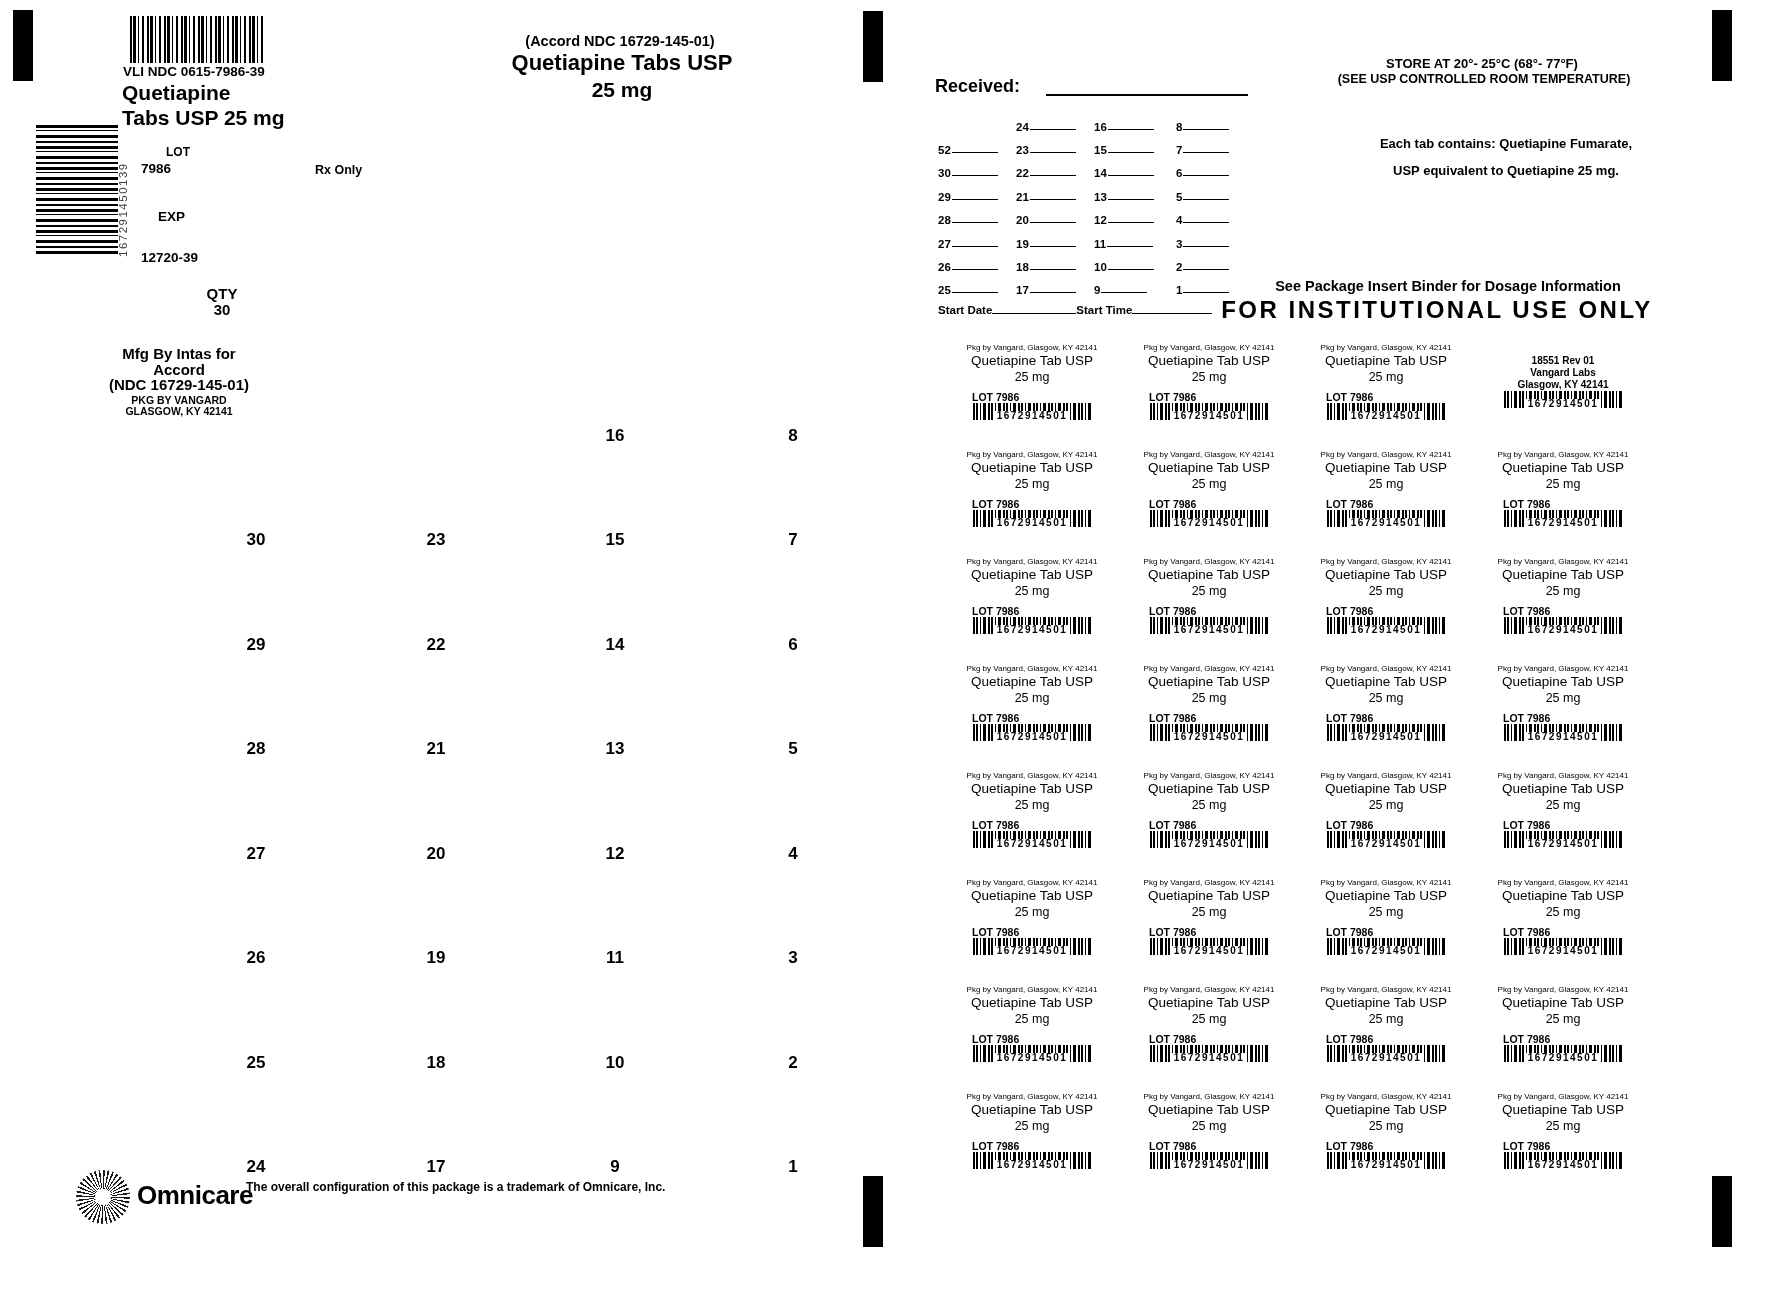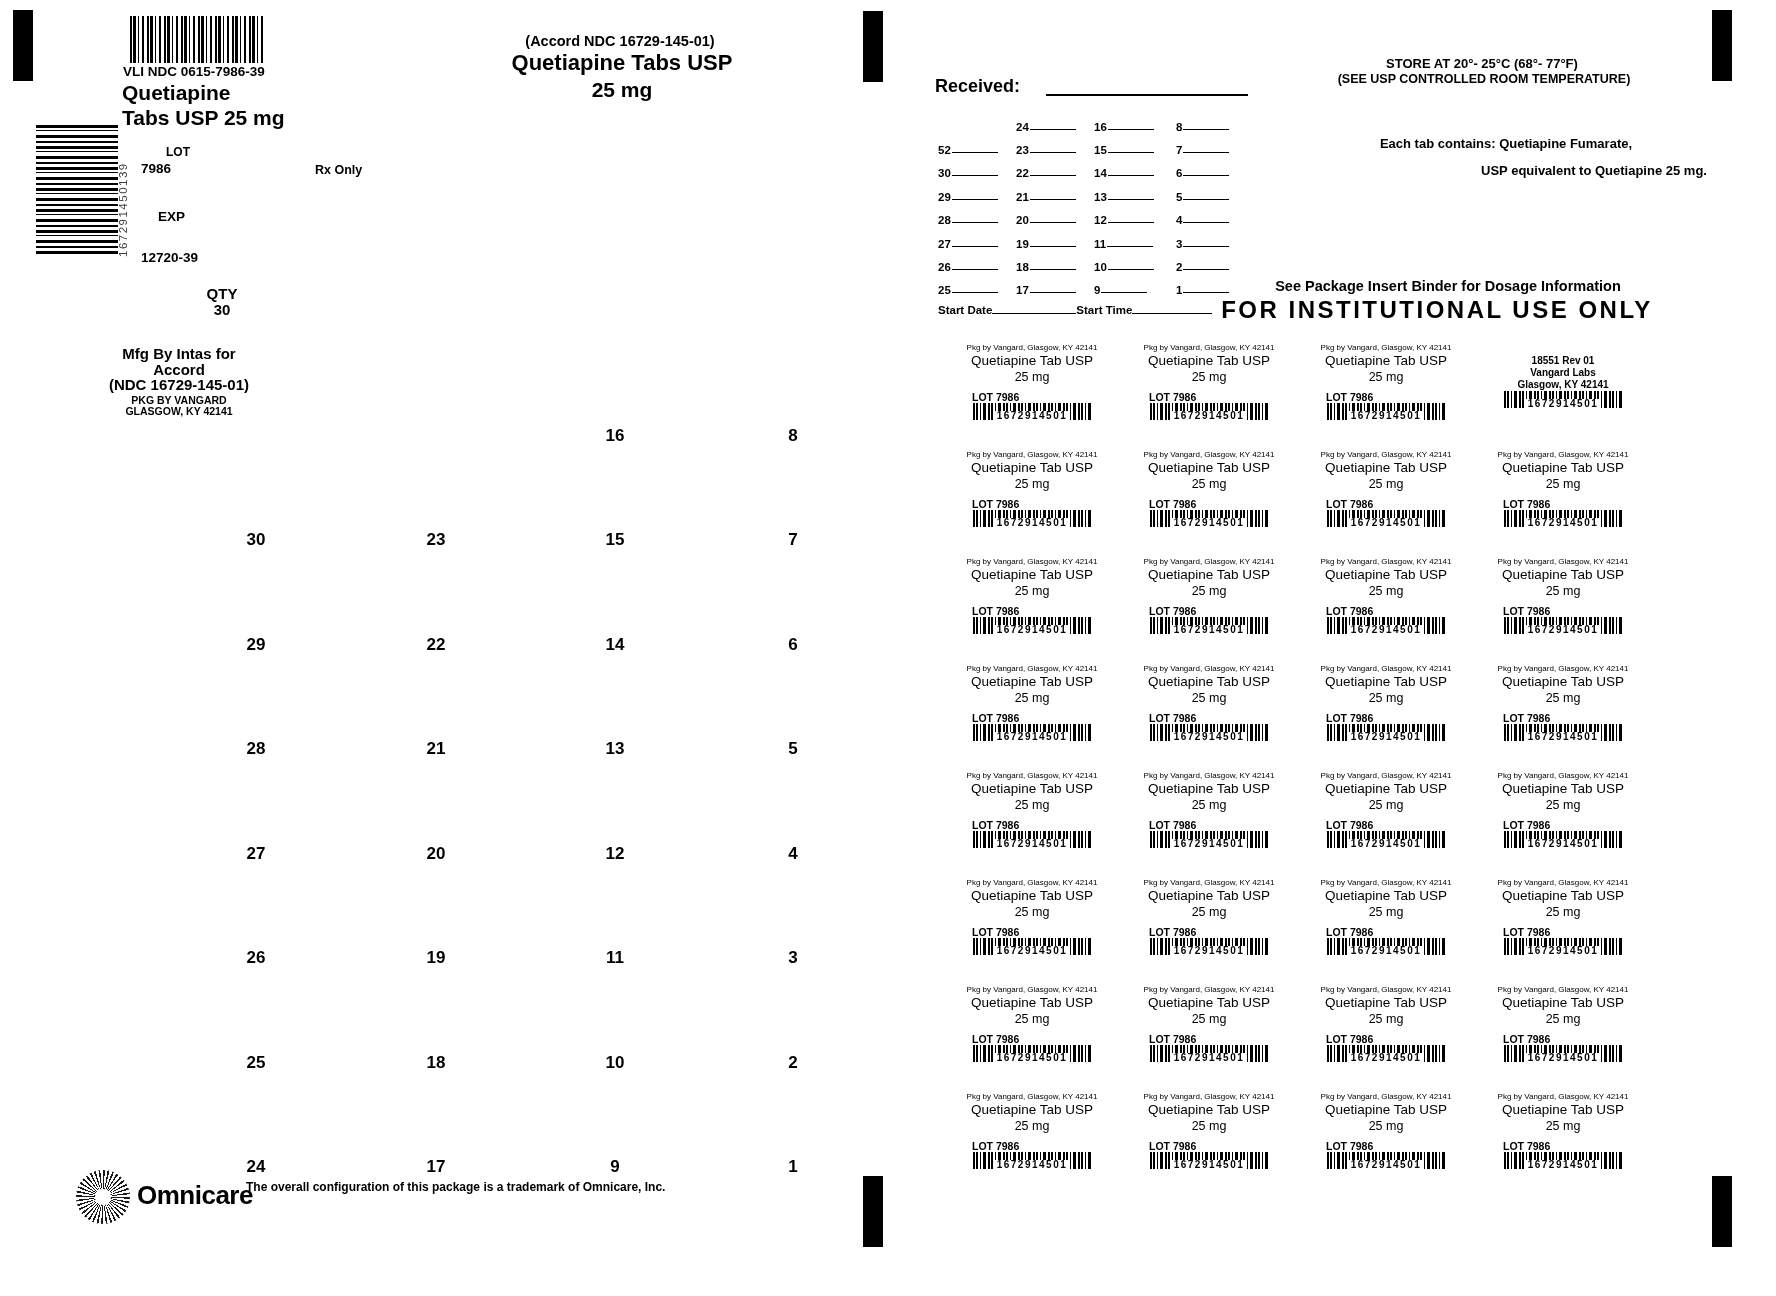--- a/index.html
+++ b/index.html
@@ -86,21 +86,21 @@
   <div class="abs" style="left:1046px;top:75px;width:202px;height:19px;border-bottom:2.5px solid #000;"></div>
 
   <div class="abs" style="left:938px;top:302px;font-size:11.5px;">
     <span class="b">Start Date</span><span class="sline" style="width:84px;"></span><span class="b">Start Time</span><span class="sline" style="width:80px;"></span>
   </div>
 
   <div class="abs b ctr" style="left:1482px;top:56px;font-size:13px;">STORE AT 20°- 25°C (68°- 77°F)</div>
   <div class="abs b ctr" style="left:1484px;top:72px;font-size:12.5px;">(SEE USP CONTROLLED ROOM TEMPERATURE)</div>
 
   <div class="abs b ctr" style="left:1506px;top:136px;font-size:13px;">Each tab contains: Quetiapine Fumarate,</div>
-  <div class="abs b ctr" style="left:1594px;top:163px;font-size:13px;">USP equivalent to Quetiapine 25 mg.</div>
+  <div class="abs b ctr" style="left:1506px;top:163px;font-size:13px;">USP equivalent to Quetiapine 25 mg.</div>
 
   <div class="abs ctr" style="left:1448px;top:278px;font-size:14.5px;">See Package Insert Binder for Dosage Information</div>
   <div class="abs ctr" style="left:1437px;top:296px;font-size:24px;letter-spacing:2.5px;">FOR INSTITUTIONAL USE ONLY</div>
 
 <div class="lday" style="left: 615px; top: 427px;">16</div>
     <div class="lday" style="left: 793px; top: 427px;">8</div>
     <div class="lday" style="left: 256px; top: 531px;">30</div>
     <div class="lday" style="left: 436px; top: 531px;">23</div>
     <div class="lday" style="left: 615px; top: 531px;">15</div>
     <div class="lday" style="left: 793px; top: 531px;">7</div>

